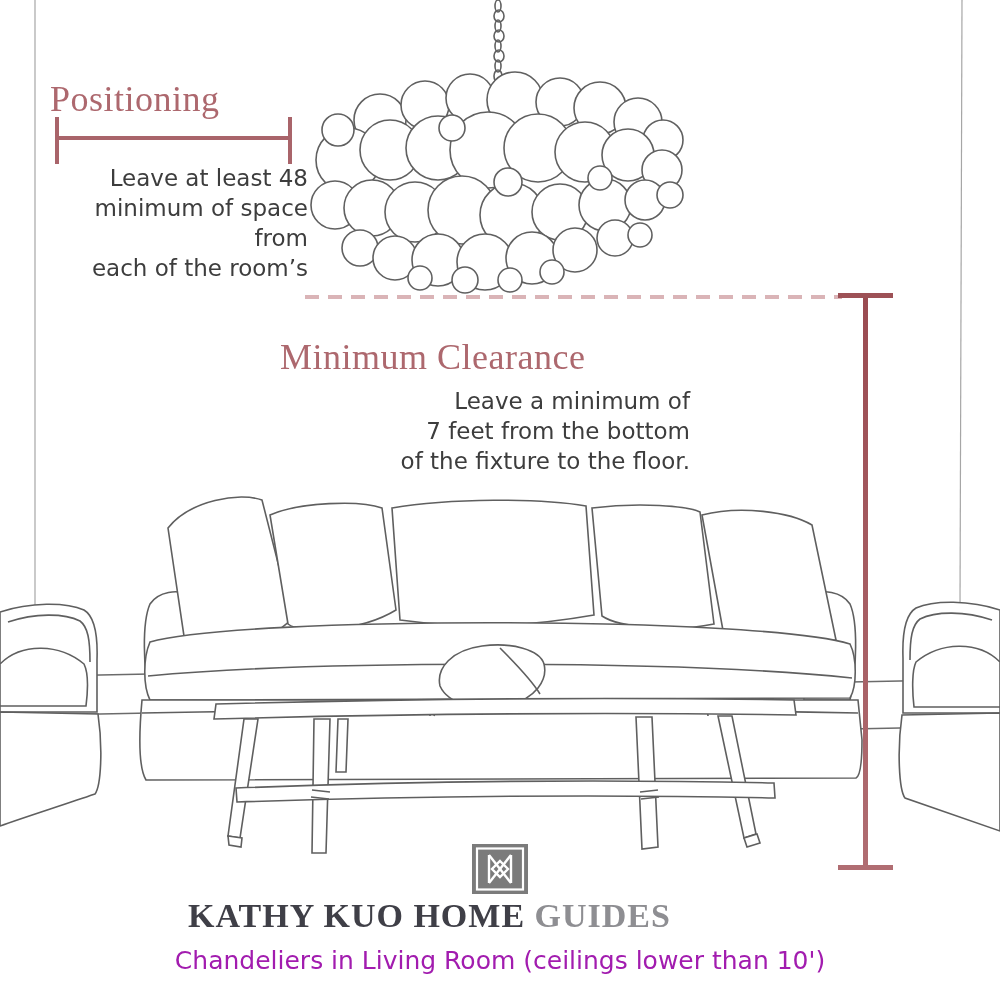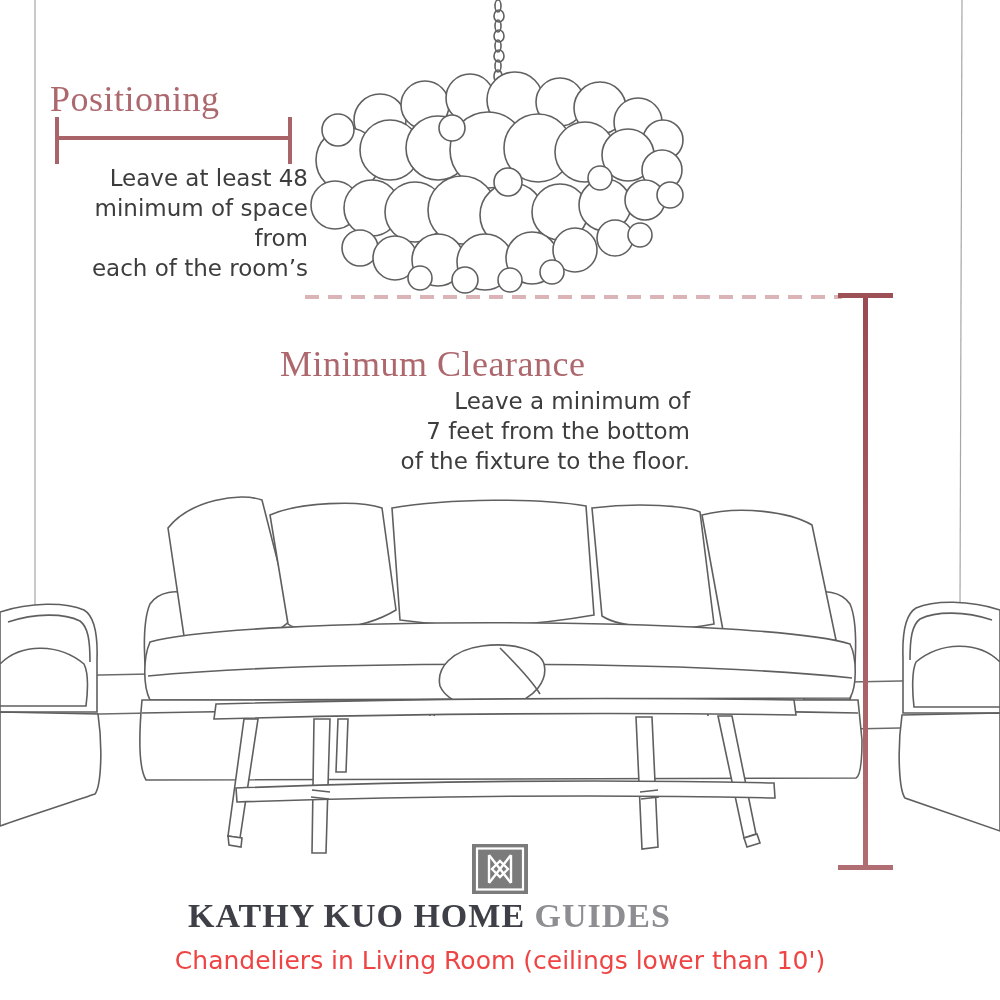--- a/index.html
+++ b/index.html
@@ -8,21 +8,21 @@
     font-family:"DejaVu Sans","Liberation Sans",sans-serif;overflow:hidden;
   }
   .sketch-layer{position:absolute;inset:0;}
   
   .rose-title{
     position:absolute;text-align:left;
     font-family:"Liberation Serif","DejaVu Serif",serif;
     font-size:36px;color:#ad686e;letter-spacing:0.5px;
   }
   .pos-title{left:50px;top:78px;width:245px;}
-  .clr-title{left:280px;top:336px;width:440px;margin-top:7px;}
+  .clr-title{left:280px;top:336px;width:440px;}
   
   .body-text{
     position:absolute;text-align:right;color:#3d3d3d;
     font-size:23px;line-height:30px;
   }
   .pos-text{left:36px;top:163px;width:272px;}
   .clr-text{left:310px;top:386px;width:380px;}
   
   .dim-bar{position:absolute;left:55px;top:136px;width:237px;height:4px;background:#a9646a;}
   .dim-cap-left{position:absolute;left:55px;top:117px;width:4px;height:47px;background:#a9646a;}
@@ -40,21 +40,21 @@
   
   .logo-wrap{position:absolute;left:472px;top:844px;width:56px;height:50px;}
   .brand-line{
     position:absolute;left:0;top:897px;width:859px;text-align:center;
     font-family:"Liberation Serif","DejaVu Serif",serif;font-size:34px;letter-spacing:1px;
   }
   .brand-main{color:#3f3f47;font-weight:700;}
   .brand-suffix{color:#8e8e92;font-weight:700;}
   .caption-line{
     position:absolute;left:0;top:946px;width:1000px;text-align:center;
-    font-size:25px;font-weight:500;color:#ef4444;
+    font-size:25px;font-weight:500;color:#a21caf;
   }
 </style>
 </head>
 <body>
 
 <div class="canvas">
 
   <svg class="sketch-layer" width="1000" height="1000" viewBox="0 0 1000 1000">
     <g stroke="#a6a6a6" stroke-width="1.2" fill="none">
       <path d="M35,0 L35,608"></path>

